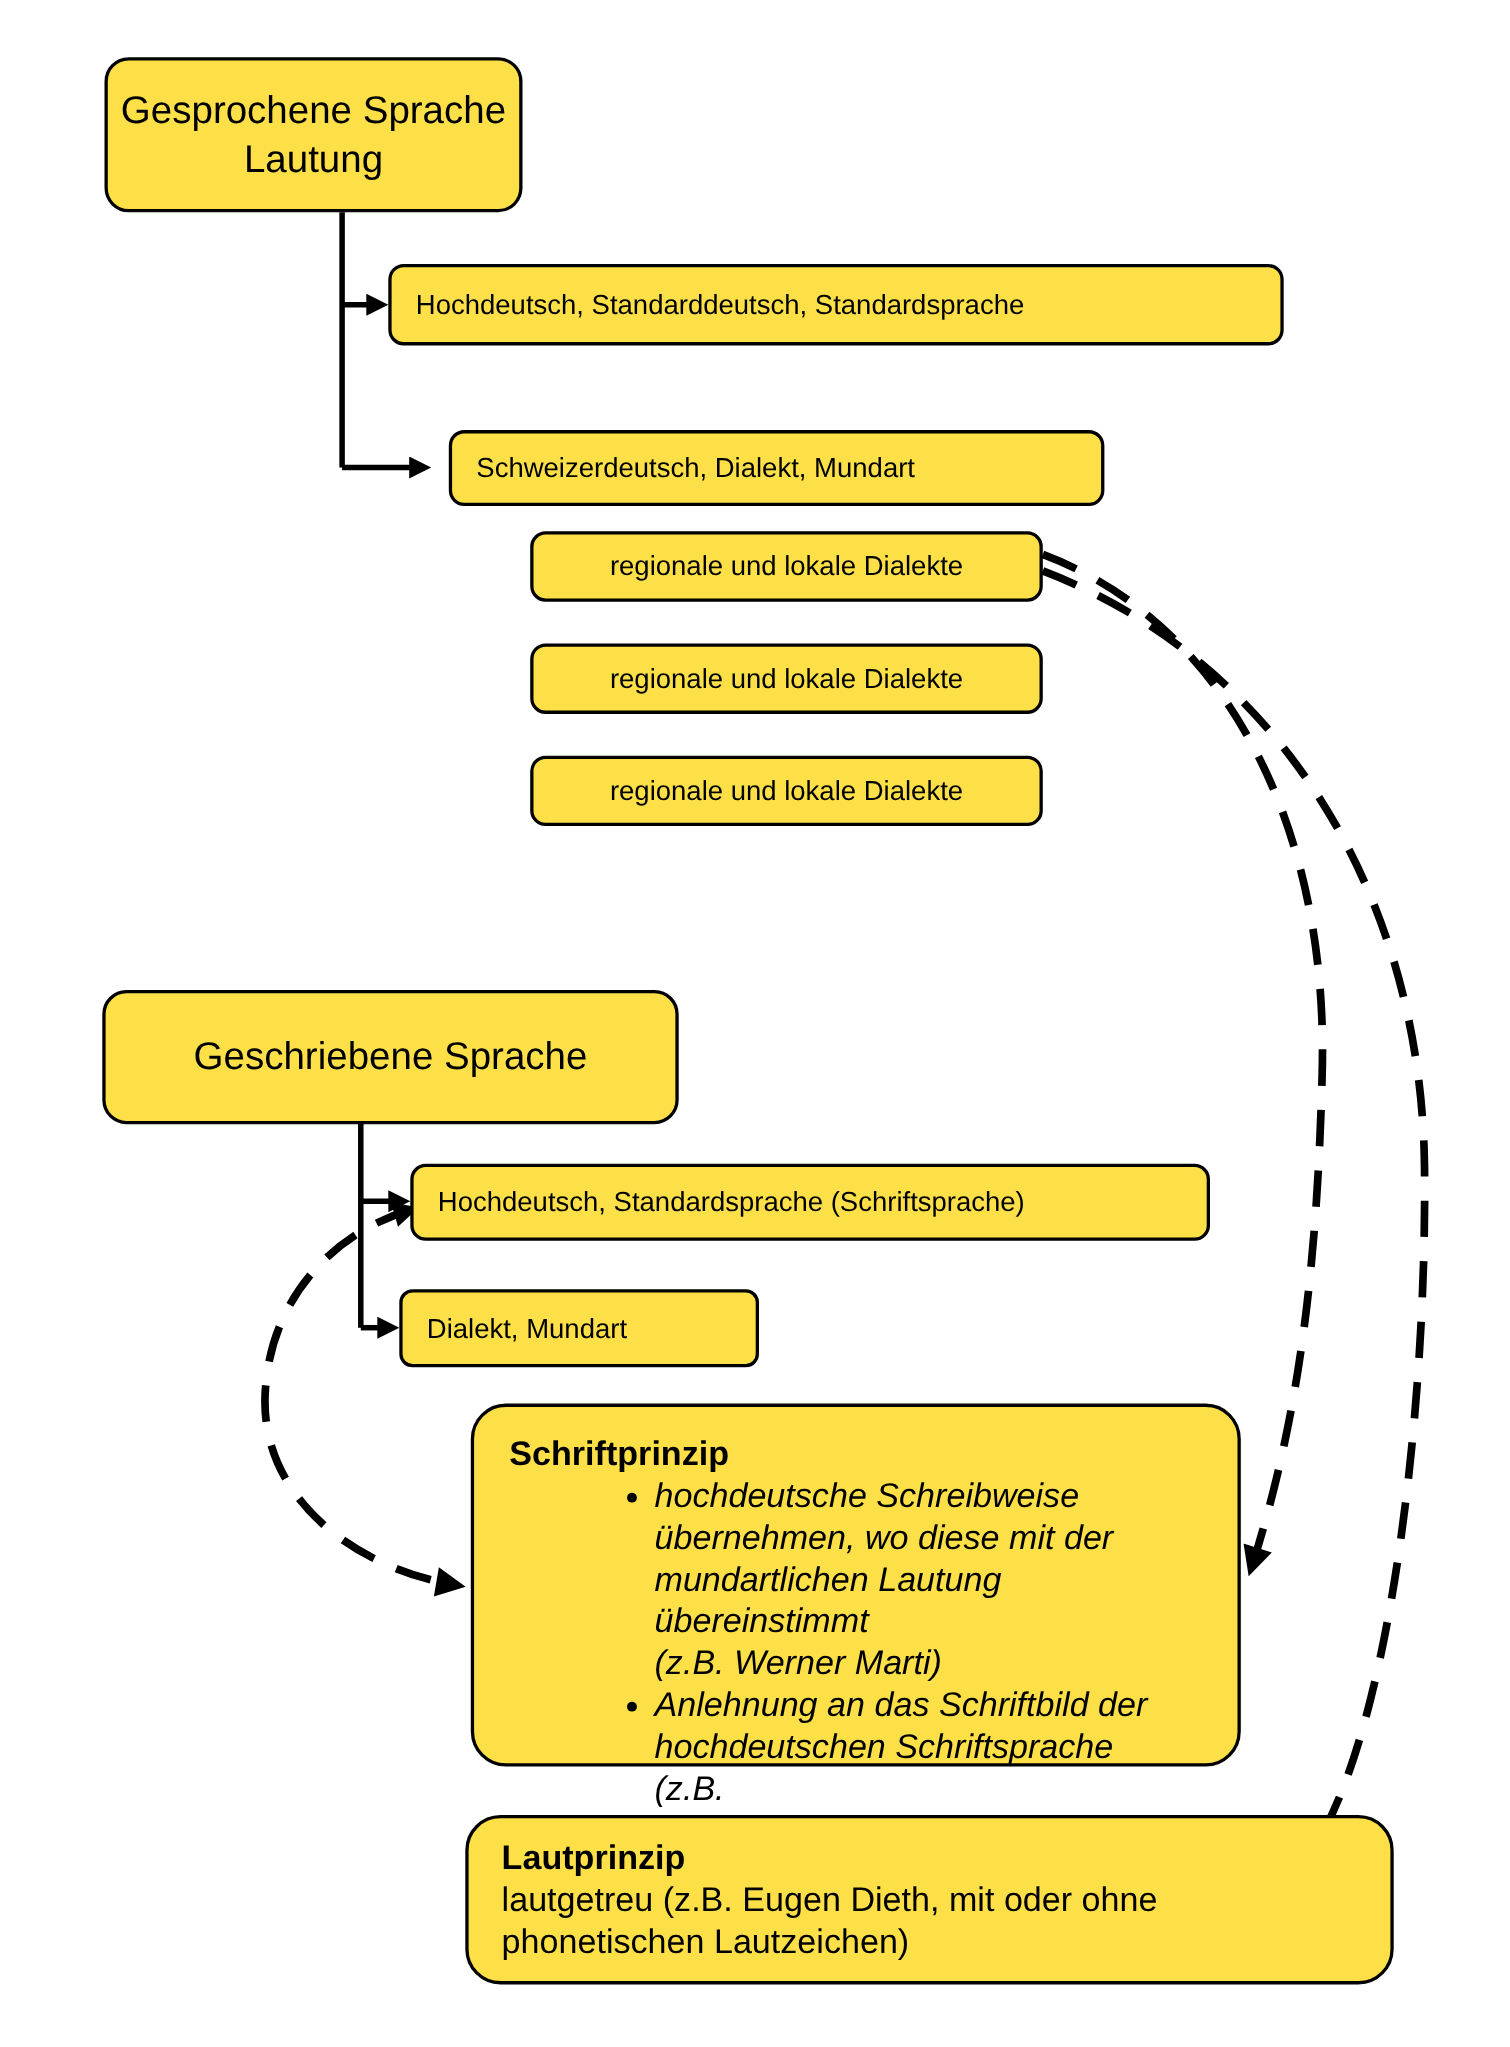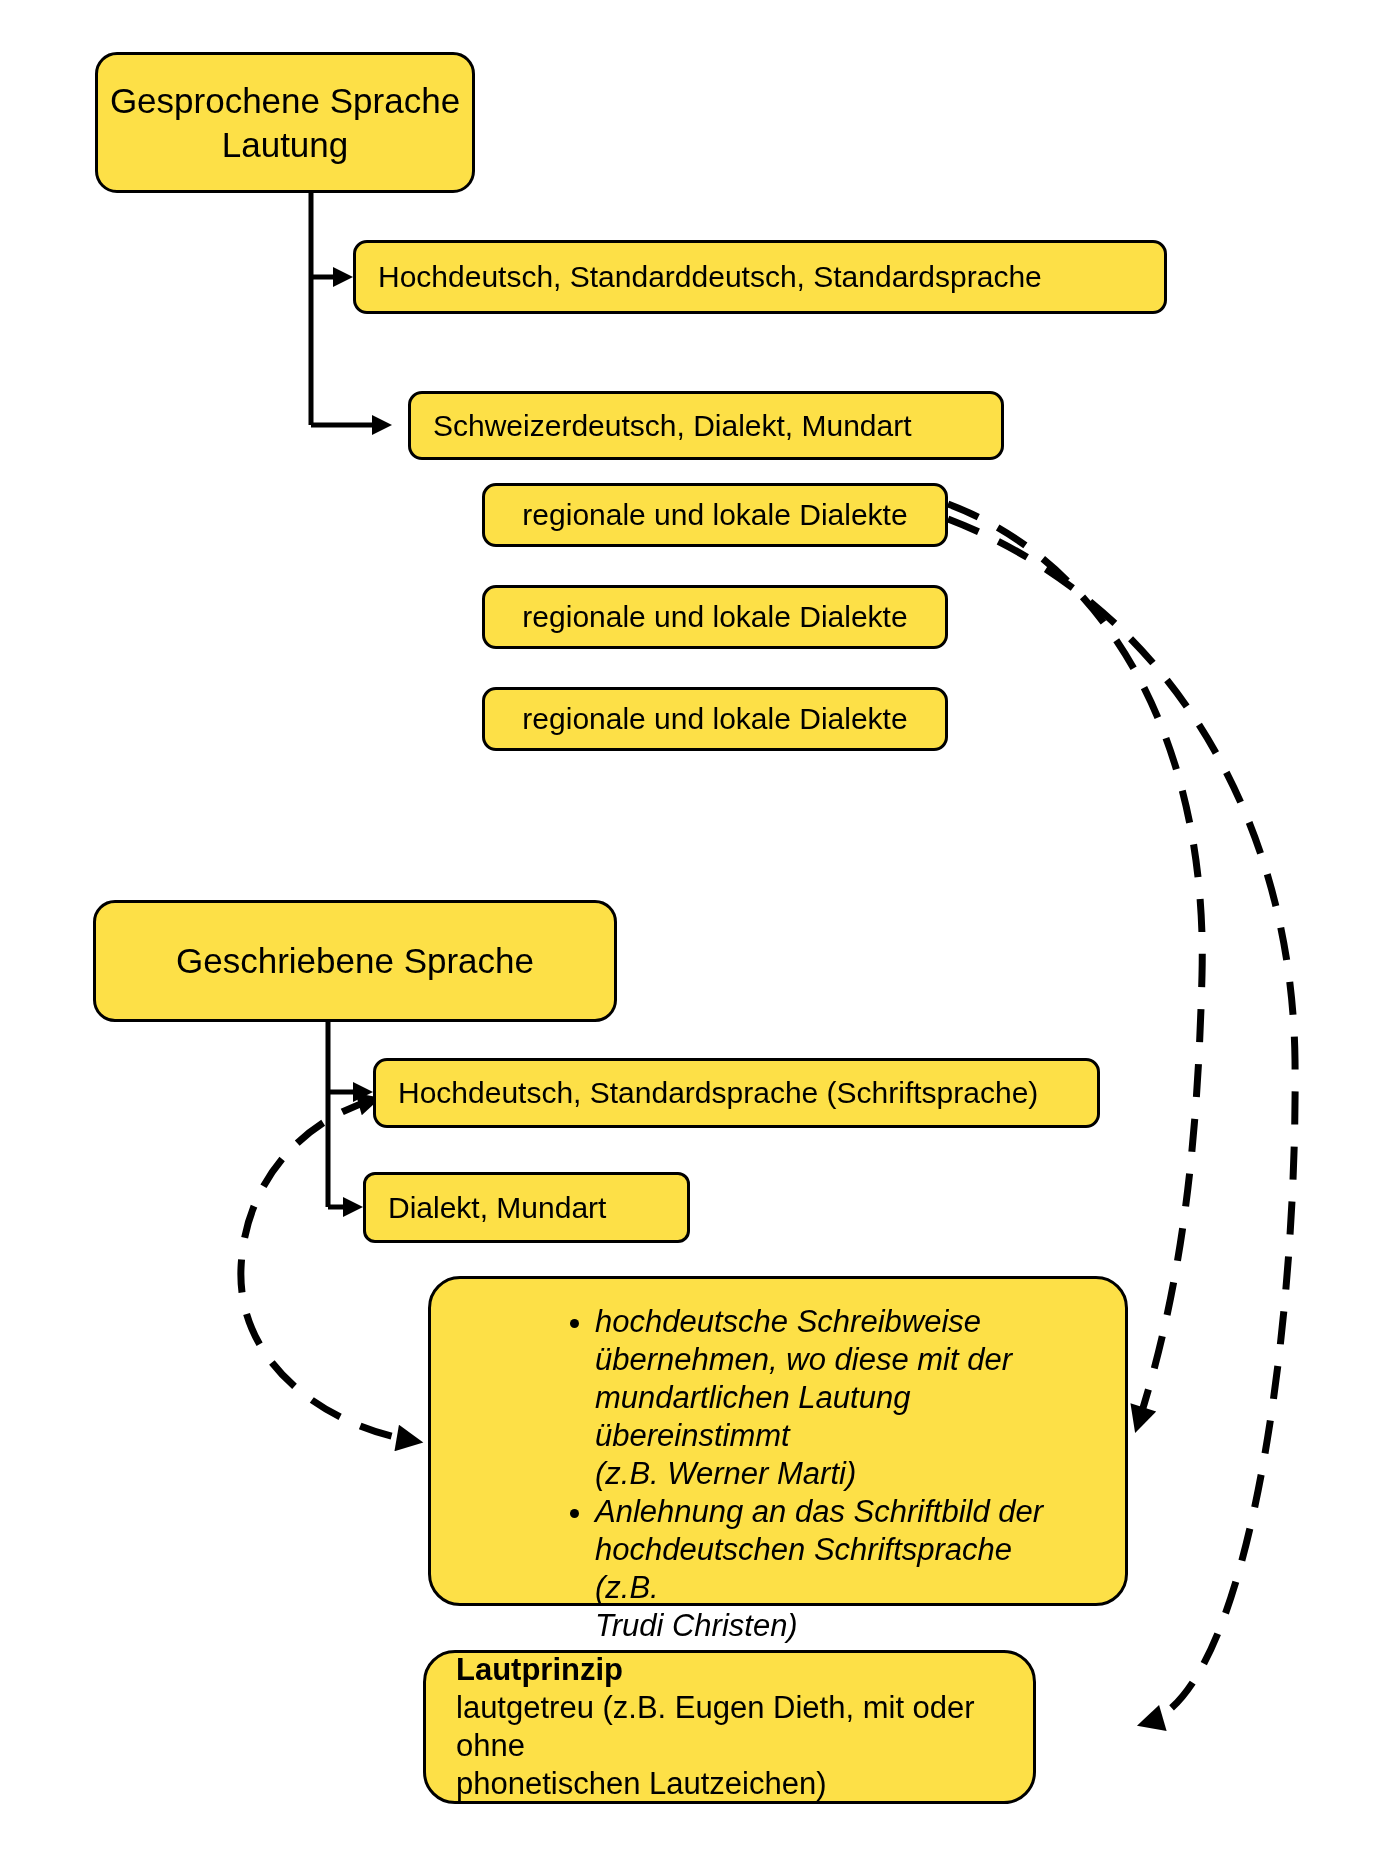--- a/index.html
+++ b/index.html
@@ -21,21 +21,21 @@
     justify-content:center;
   }
   .root{
     border-radius:22px;
     text-align:center;
     font-size:35px;
     line-height:44px;
   }
   .leaf{
     border-radius:14px;
-    font-size:30px;
+    font-size:25px;
     line-height:34px;
     padding-left:22px;
     justify-content:center;
   }
   .leaf.centered{padding-left:0;text-align:center;}
   .bigbox{
     border-radius:32px;
     font-size:31px;
     line-height:38px;
     justify-content:flex-start;
@@ -117,30 +117,31 @@
 
   <div class="node leaf" style="left:373px;top:1058px;width:727px;height:70px;">
     <div>Hochdeutsch, Standardsprache (Schriftsprache)</div>
   </div>
 
   <div class="node leaf" style="left:363px;top:1172px;width:327px;height:71px;border-radius:12px;">
     <div>Dialekt, Mundart</div>
   </div>
 
   <div class="node bigbox" id="schriftprinzip" style="left:428px;top:1276px;width:700px;height:330px;">
+    <div class="boxtitle">Schriftprinzip</div>
     <ul>
       <li>hochdeutsche Schreibweise
 übernehmen, wo diese mit der
 mundartlichen Lautung übereinstimmt
 (z.B. Werner Marti)</li>
       <li>Anlehnung an das Schriftbild der
 hochdeutschen Schriftsprache (z.B.
 Trudi Christen)</li>
     </ul>
   </div>
 
-  <div class="node bigbox" id="lautprinzip" style="left:423px;top:1650px;width:613px;height:154px;">
+  <div class="node bigbox" id="lautprinzip" style="left:423px;top:1650px;width:844px;height:154px;">
     <div class="boxtitle">Lautprinzip</div>
     <div class="prebody">lautgetreu (z.B. Eugen Dieth, mit oder ohne
 phonetischen Lautzeichen)</div>
   </div>
 
 </div>
 
 </body></html>

